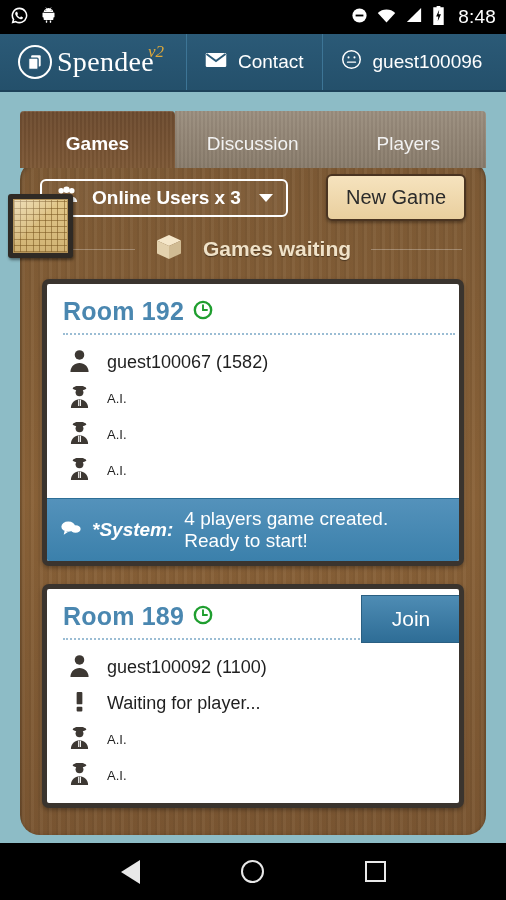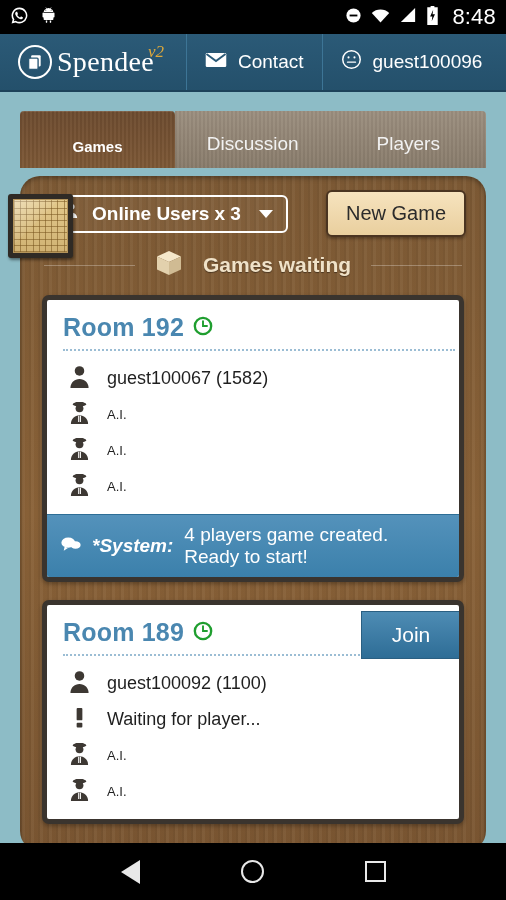--- a/index.html
+++ b/index.html
@@ -15,21 +15,21 @@
     height: 34px; width: 506px;
     background: #000;
     display: flex; align-items: center;
     padding: 0 10px;
     color: #fff;
   }
   .status-left { display: flex; align-items: center; gap: 12px; }
   .status-right { margin-left: auto; display: flex; align-items: center; gap: 9px; }
   .sb-icon { display: block; }
   .status-time {
-    font-size: 22px; color: #fff; font-weight: 400;
+    font-size: 19px; color: #fff; font-weight: 400;
     letter-spacing: .2px; margin-left: 4px;
   }
 
   
   .app-header {
     height: 58px; width: 506px;
     background: linear-gradient(180deg,#2b5a77 0%, #24506b 100%);
     display: flex; align-items: stretch;
     border-bottom: 2px solid #1d4259;
   }
@@ -74,21 +74,21 @@
   
   .tabbar {
     position: absolute; top: 19px; left: 20px;
     width: 466px; height: 57px;
     display: flex;
   }
   .tab {
     height: 57px;
     display: flex; align-items: flex-end; justify-content: center;
     padding-bottom: 13px;
-    color: #efefef; font-size: 15px;
+    color: #efefef; font-size: 19px;
     border-top-left-radius: 4px; border-top-right-radius: 4px;
   }
   .tab-games {
     width: 155px;
     background: linear-gradient(180deg,#6b4a2f 0%,#7b5736 100%);
     background-image:
       repeating-linear-gradient(90deg, rgba(0,0,0,.05) 0 2px, rgba(255,255,255,.03) 2px 4px),
       linear-gradient(180deg,#6e4c30 0%,#7d5836 100%);
     color: #fff; font-weight: bold;
     box-shadow: inset 0 1px 0 rgba(255,255,255,.12);
@@ -123,21 +123,21 @@
     background:
       linear-gradient(135deg, rgba(255,255,255,.40) 0%, rgba(255,255,255,.05) 42%, rgba(255,255,255,0) 43%),
       repeating-linear-gradient(0deg,  rgba(120,85,30,.55) 0 1px, transparent 1px 6.2px),
       repeating-linear-gradient(90deg, rgba(120,85,30,.55) 0 1px, transparent 1px 6.2px),
       linear-gradient(180deg,#e3c98c 0%, #d0b273 100%);
     border: 1px solid #b3935a;
   }
 
   
   .wood {
-    position: absolute; top: 84px; left: 20px;
+    position: absolute; top: 68px; left: 20px;
     width: 466px; height: 675px;
     background-image:
       repeating-linear-gradient(90deg,
         rgba(0,0,0,.055) 0px, rgba(0,0,0,.055) 2px,
         rgba(255,255,255,.035) 2px, rgba(255,255,255,.035) 5px,
         rgba(0,0,0,.02) 5px, rgba(0,0,0,.02) 9px),
       linear-gradient(180deg,#7d5a35 0%, #8a6238 50%, #7a5632 100%);
     overflow: hidden;
     box-shadow: inset 0 2px 5px rgba(0,0,0,.35);
     border-radius: 20px;

